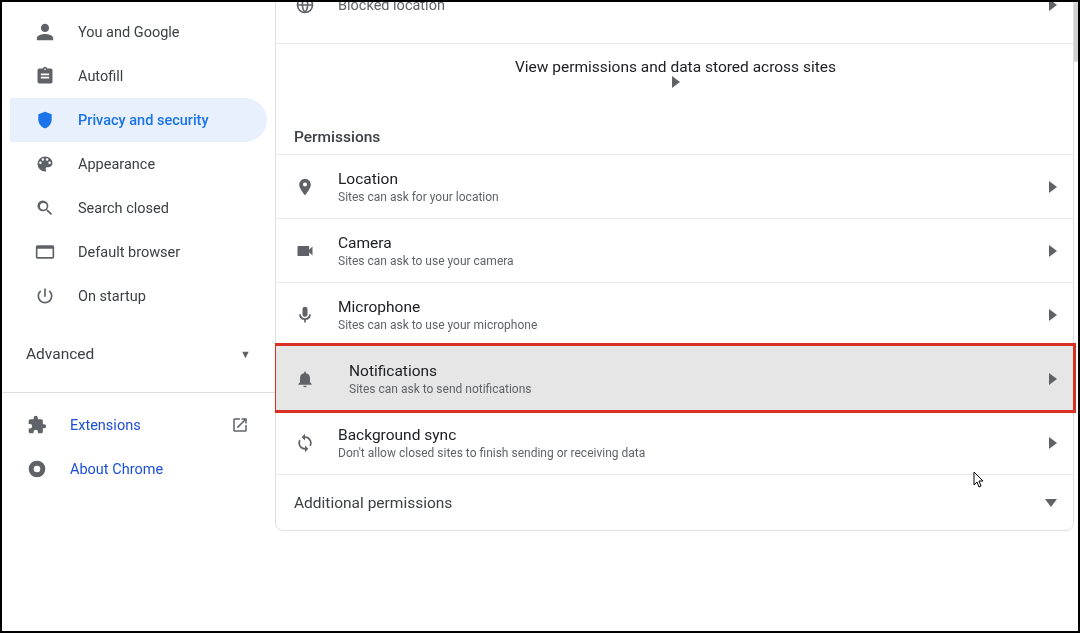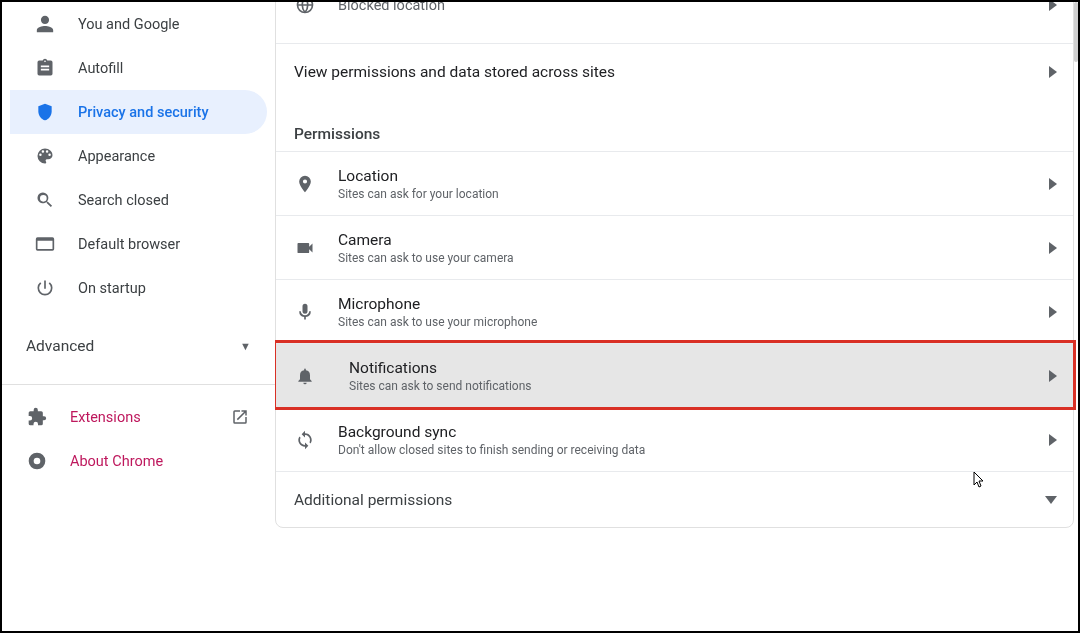--- a/index.html
+++ b/index.html
@@ -14,20 +14,21 @@
   }
   .frame {
     width: 1080px;
     height: 633px;
     border: 2px solid #000;
     display: flex;
     position: relative;
   }
   .sidebar {
     width: 273px;
+    padding-top: 8px;
     flex-shrink: 0;
   }
   .side-list { padding: 0 8px 0 8px; }
   .side-item {
     display: flex;
     align-items: center;
     height: 44px;
     border-radius: 0 22px 22px 0;
     padding-left: 24px;
     cursor: pointer;
@@ -61,21 +62,21 @@
     margin-top: 12px;
     text-align: right;
   }
   .side-divider { border: none; border-top: 1px solid #e0e0e0; margin: 14px 0 10px 0; }
   .ext-row {
     display: flex;
     align-items: center;
     height: 44px;
     padding-left: 24px;
     padding-right: 24px;
-    color: #be185d;
+    color: #1d4ed8;
     font-size: 14.5px;
     cursor: pointer;
   }
   .ext-row .icon {
     width: 22px; height: 22px; margin-right: 22px; color: #5f6368;
     display: flex; align-items: center; justify-content: center;
   }
   .ext-row .spacer { flex: 1; }
   .content {
     flex: 1;
@@ -251,21 +252,21 @@
         <div class="text">
           <div class="blocked-label">Blocked location</div>
         </div>
         <span class="chev">
           <svg width="8" height="12" viewBox="0 0 8 12" fill="currentColor">
               <path d="M0 0l8 6-8 6z"></path>
             </svg>
         </span>
       </div>
 
-      <div class="row" style="min-height:56px;">
+      <div class="row" style="min-height:56px;flex-direction:column;">
         <div class="text">
           <div class="title">View permissions and data stored across sites</div>
         </div>
         <span class="chev">
           <svg width="8" height="12" viewBox="0 0 8 12" fill="currentColor">
               <path d="M0 0l8 6-8 6z"></path>
             </svg>
         </span>
       </div>
 

